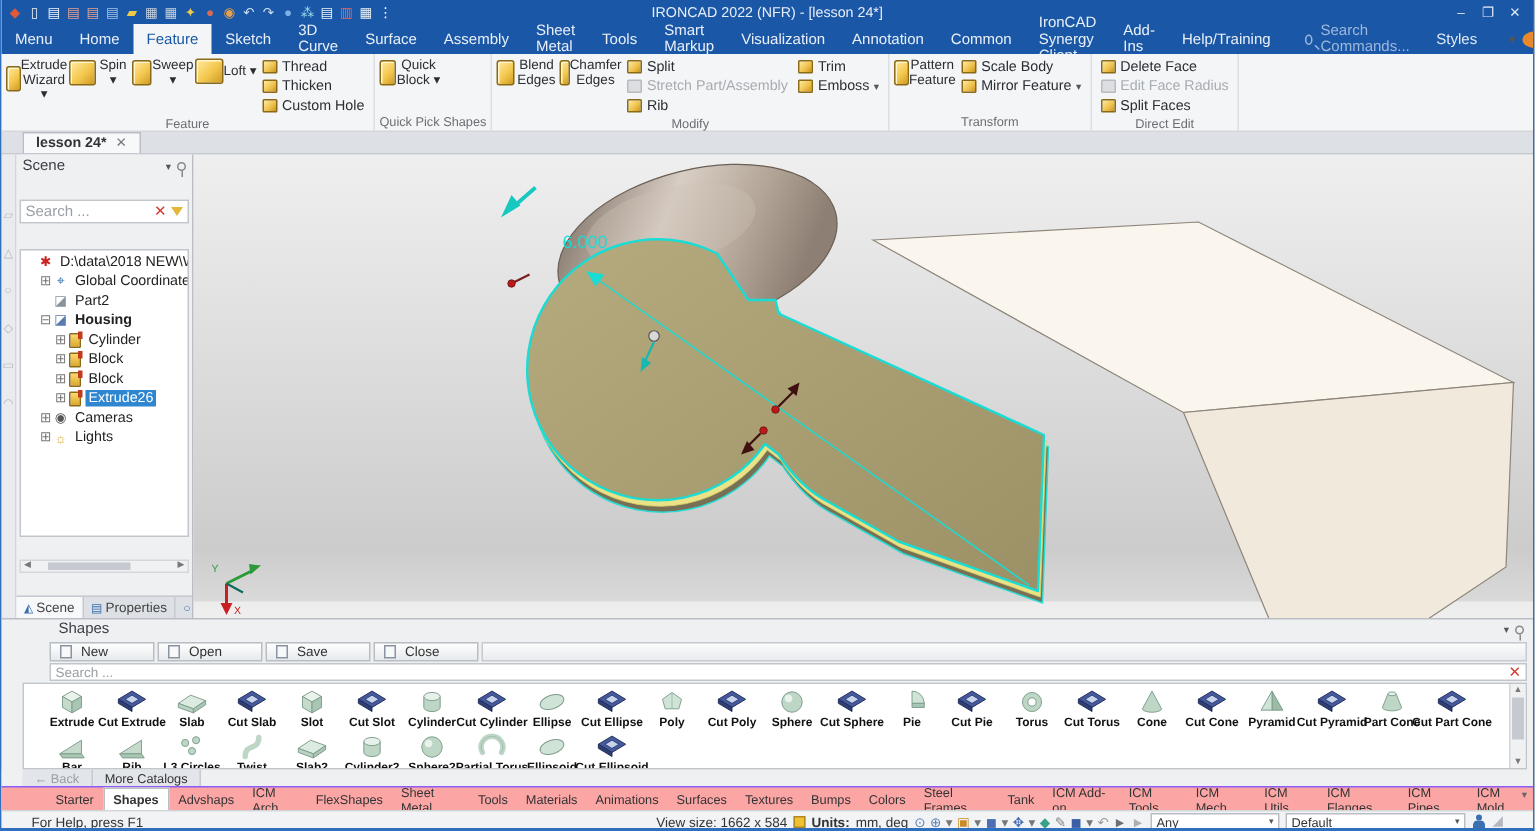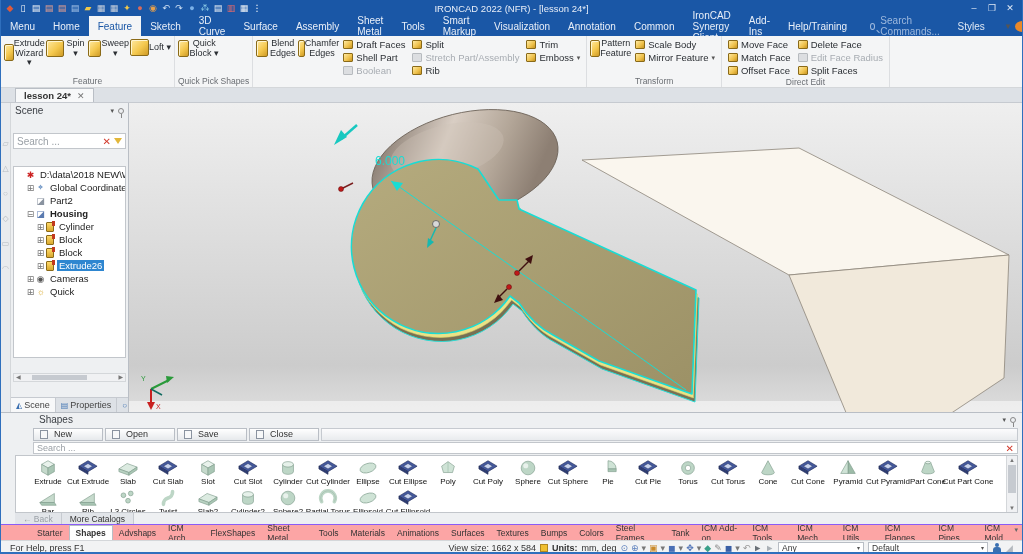--- a/index.html
+++ b/index.html
@@ -79,37 +79,37 @@
   
   .shapes { position:absolute; top:412px; left:0; right:0; height:128px; background:#eef0f2; border-top:1px solid #b9bec5; display:flex; flex-direction:column; }
   .sh-head { height:13px; display:flex; align-items:center; padding:0 6px 0 38px; color:#3a3e44; }
   .sh-head .grow { flex:1; }
   .sh-toolbar { height:16px; display:flex; align-items:center; gap:2px; padding-left:32px; }
   .shbtn { height:13px; width:70px; background:linear-gradient(#ffffff,#e6e9ec); border:1px solid #b9bec5; display:flex; align-items:center; gap:6px; padding:0 6px; font-size:9px; color:#333; cursor:default; }
   .shbtn .bi { width:8px; height:9px; background:#f7f8f9; border:1px solid #8a93a0; flex:none; }
   .sh-toolbar .bar-rest { flex:1; height:13px; background:linear-gradient(#fcfcfd,#e9ebee); border:1px solid #c6cad0; margin-right:4px; }
   .sh-search { height:12px; margin:0 4px 1px 32px; background:#fff; border:1px solid #c2c6cb; display:flex; align-items:center; padding:0 3px; color:#9aa0a6; font-size:9px; }
   .sh-search .grow { flex:1; }
-  .catalog { flex:1; background:#fff; border:1px solid #c2c6cb; margin:0 4px 0 14px; position:relative; overflow:hidden; }
+  .catalog { flex:1; background:#fff; border:1px solid #c2c6cb; margin:0 4px 0 14px; position:relative; overflow:hidden;font-weight:bold; }
   .crow { display:flex; padding-left:12px; margin-top:2px; }
   .citem { width:40px; flex:none; display:flex; flex-direction:column; align-items:center; cursor:default; }
   .citem svg { width:26px; height:20px; }
   .citem .clb { font-size:8px; line-height:8px; text-align:center; white-space:nowrap; color:#111; }
   .vscroll { position:absolute; right:0; top:0; bottom:0; width:11px; background:#f0f1f3; border-left:1px solid #d4d7da; }
   .vscroll .ar { position:absolute; left:0; right:0; text-align:center; font-size:6px; color:#777; }
   .vscroll .thumb { position:absolute; left:1px; right:1px; top:9px; height:28px; background:#c6cad0; }
   .sh-nav { height:11px; display:flex; align-items:stretch; padding-left:14px; background:#eef0f2; }
   .sh-navtab { display:flex; align-items:center; padding:0 8px; font-size:8.5px; color:#9aa0a6; background:#e2e5e9; border-right:1px solid #c6cad0; }
   .sh-navtab.en { color:#333; }
   .cat-tabs { height:16px; display:flex; align-items:stretch; background:#fca5a5; border-top:1px solid #8b5cf6; padding-left:30px; position:relative; }
   .cattab { display:flex; align-items:center; padding:0 6px; font-size:8.5px; color:#333; cursor:default; }
   .cattab.active { background:#fff; border:1px solid #b9bec5; border-bottom:none; font-weight:bold; }
   .cat-tabs .enddd { position:absolute; right:4px; top:1px; color:#666; font-size:7px; }
   
-  .status { position:absolute; top:540px; left:0; right:0; height:14px; background:#f2f3f4; border-top:1px solid #d4d7da; display:flex; align-items:center; padding:0 9px; font-size:9px; color:#333; }
+  .status { position:absolute; top:540px; left:0; right:0; height:14px; background:#f2f3f4; border-top:1px solid #d4d7da; display:flex; align-items:center; padding:0 20px; font-size:9px; color:#333; }
   .status .grow { flex:1; }
   .st-r { display:flex; align-items:center; gap:4px; }
   .st-ic { font-size:9px; line-height:10px; }
   .combo { height:11px; background:#fff; border:1px solid #b9bec5; display:flex; align-items:center; justify-content:space-between; padding:0 3px; font-size:8.5px; color:#333; }
   .combo .dd { font-size:6px; }
   .unit-ic { width:8px; height:8px; background:#f0c030; border:1px solid #b08820; display:inline-block; }
   .person { width:10px; height:10px; position:relative; display:inline-block; }
   .person::before { content:""; position:absolute; left:3px; top:0; width:4px; height:4px; border-radius:50%; background:#3a6fb0; }
   .person::after { content:""; position:absolute; left:1px; top:4px; width:8px; height:5px; border-radius:3px 3px 0 0; background:#3a6fb0; }
   .grip { color:#b4b9bf; font-size:9px; }
@@ -197,20 +197,34 @@
               <span class="blb">Spin ▾</span>
             </div>
             <div class="rbig">
               <span class="bic"></span>
               <span class="blb">Sweep ▾</span>
             </div>
             <div class="rbig">
               <span class="bic"></span>
               <span class="blb">Loft ▾</span>
             </div>
+            <div class="rcol">
+              <div class="rsm">
+                <span class="sic"></span>
+                <span class="slb">Thread</span>
+              </div>
+              <div class="rsm">
+                <span class="sic"></span>
+                <span class="slb">Thicken</span>
+              </div>
+              <div class="rsm">
+                <span class="sic"></span>
+                <span class="slb">Custom Hole</span>
+              </div>
+            </div>
           </div>
           <div class="rlabel">Feature</div>
         </div>
         <div class="rgroup">
           <div class="rbody">
             <div class="rbig">
               <span class="bic"></span>
               <span class="blb">Quick Block ▾</span>
             </div>
           </div>
@@ -222,34 +236,20 @@
               <span class="bic"></span>
               <span class="blb">Blend Edges</span>
             </div>
             <div class="rbig">
               <span class="bic"></span>
               <span class="blb">Chamfer Edges</span>
             </div>
             <div class="rcol">
               <div class="rsm">
                 <span class="sic"></span>
-                <span class="slb">Draft Faces</span>
-              </div>
-              <div class="rsm">
-                <span class="sic"></span>
-                <span class="slb">Shell Part</span>
-              </div>
-              <div class="rsm dis">
-                <span class="sic"></span>
-                <span class="slb">Boolean</span>
-              </div>
-            </div>
-            <div class="rcol">
-              <div class="rsm">
-                <span class="sic"></span>
                 <span class="slb">Split</span>
               </div>
               <div class="rsm dis">
                 <span class="sic"></span>
                 <span class="slb">Stretch Part/Assembly</span>
               </div>
               <div class="rsm">
                 <span class="sic"></span>
                 <span class="slb">Rib</span>
               </div>
@@ -259,20 +259,21 @@
                 <span class="sic"></span>
                 <span class="slb">Trim</span>
               </div>
               <div class="rsm">
                 <span class="sic"></span>
                 <span class="slb">Emboss</span>
                 <span class="dd">▾</span>
               </div>
             </div>
           </div>
+          <div class="rlabel">Modify</div>
         </div>
         <div class="rgroup">
           <div class="rbody">
             <div class="rbig">
               <span class="bic"></span>
               <span class="blb">Pattern Feature</span>
             </div>
             <div class="rcol">
               <div class="rsm">
                 <span class="sic"></span>
@@ -282,34 +283,20 @@
                 <span class="sic"></span>
                 <span class="slb">Mirror Feature</span>
                 <span class="dd">▾</span>
               </div>
             </div>
           </div>
           <div class="rlabel">Transform</div>
         </div>
         <div class="rgroup">
           <div class="rbody">
-            <div class="rcol">
-              <div class="rsm">
-                <span class="sic"></span>
-                <span class="slb">Move Face</span>
-              </div>
-              <div class="rsm">
-                <span class="sic"></span>
-                <span class="slb">Match Face</span>
-              </div>
-              <div class="rsm">
-                <span class="sic"></span>
-                <span class="slb">Offset Face</span>
-              </div>
-            </div>
             <div class="rcol">
               <div class="rsm">
                 <span class="sic"></span>
                 <span class="slb">Delete Face</span>
               </div>
               <div class="rsm dis">
                 <span class="sic"></span>
                 <span class="slb">Edit Face Radius</span>
               </div>
               <div class="rsm">
@@ -395,21 +382,21 @@
             <span class="lab sel">Extrude26</span>
           </div>
           <div class="trow" style="padding-left: 12px;">
             <span class="exp">⊞</span>
             <span class="tico" style="color: rgb(85, 85, 85);">◉</span>
             <span class="lab">Cameras</span>
           </div>
           <div class="trow" style="padding-left: 12px;">
             <span class="exp">⊞</span>
             <span class="tico" style="color: rgb(217, 169, 46);">☼</span>
-            <span class="lab">Quick</span>
+            <span class="lab">Lights</span>
           </div>
         </div>
       <div class="hscroll">
         <span class="ar" style="left:2px">◀</span>
         <div class="thumb"></div>
         <span class="ar" style="right:2px">▶</span>
       </div>
       <div class="sp-tabs">
           <div class="sp-tab active">
             <span class="gl">◭</span>

